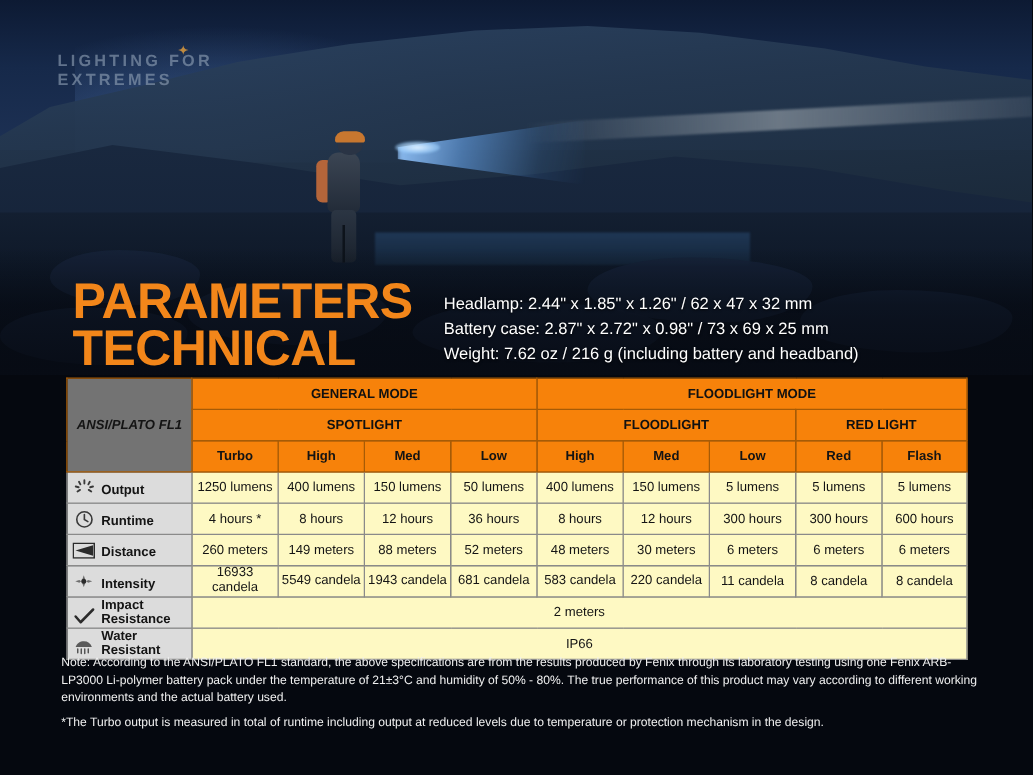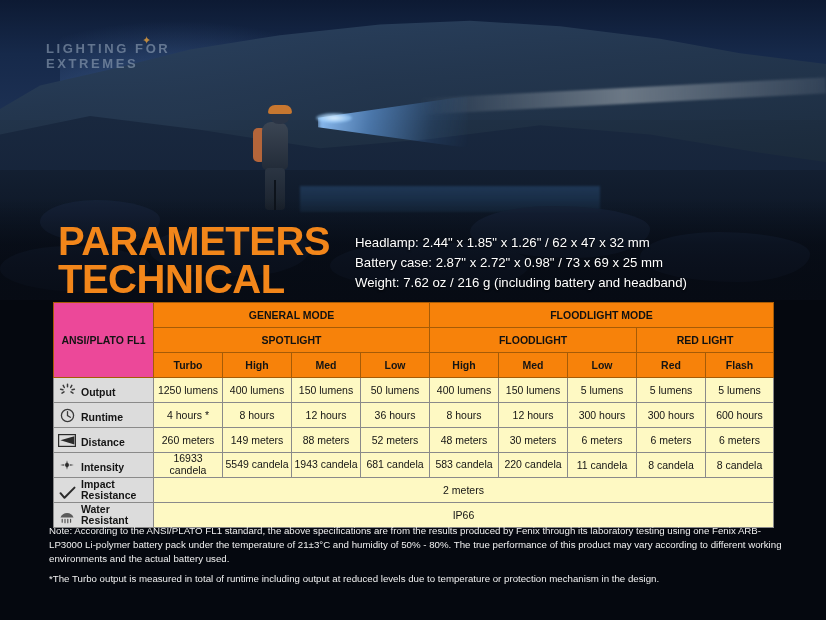--- a/index.html
+++ b/index.html
@@ -67,21 +67,21 @@
 
   
   .tbl-wrap{position:absolute;left:53px;top:302px;width:720px;}
   table.spec{border-collapse:collapse;width:720px;table-layout:fixed;}
   table.spec td{border:1px solid #8a8a8a;font-size:10.5px;color:#141414;text-align:center;
        background:#fef9c3;padding:0;height:24px;}
   table.spec td.hd{background:#F7820A;border-color:#a65b06;font-weight:bold;font-size:10.5px;color:#111;}
   table.spec td.hd-sub{background:#F7820A;border-color:#a65b06;font-weight:bold;}
   table.spec td.lbl{background:#dcdcdc;text-align:left;font-weight:bold;font-size:10.5px;
        padding-left:4px;white-space:nowrap;}
-  table.spec td.ansi{background:#ec4899;border-color:#a65b06;font-weight:bold;font-size:10.5px;}
+  table.spec td.ansi{background:#737373;border-color:#a65b06;font-weight:bold;font-size:10.5px;font-style:italic;}
   .lbl-inner{display:flex;align-items:flex-end;gap:5px;}
   .lbl-ico{width:18px;height:16px;flex:0 0 18px;display:flex;align-items:center;justify-content:center;}
   .lbl-txt{line-height:1.05;}
   .two-line{font-size:10px;line-height:1.1;}
   svg{display:block;}
 
   
   .note{position:absolute;left:49px;top:524px;width:735px;z-index:5;}
   .note p{margin:0;font-size:9.7px;color:#f0f0f0;line-height:1.42;}
   .note p.star{margin-top:7px;}

